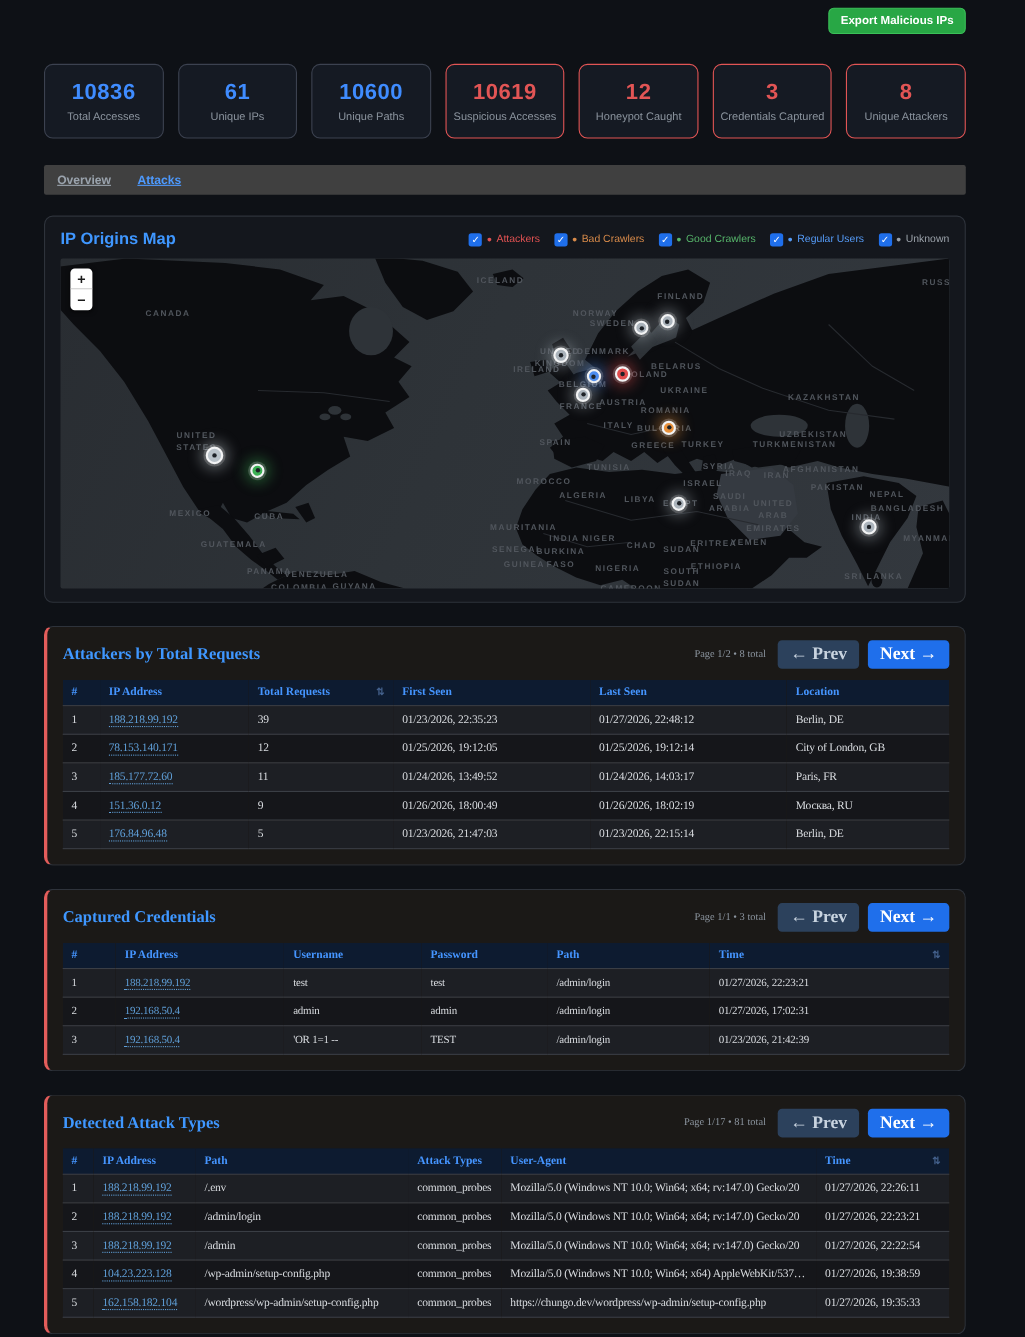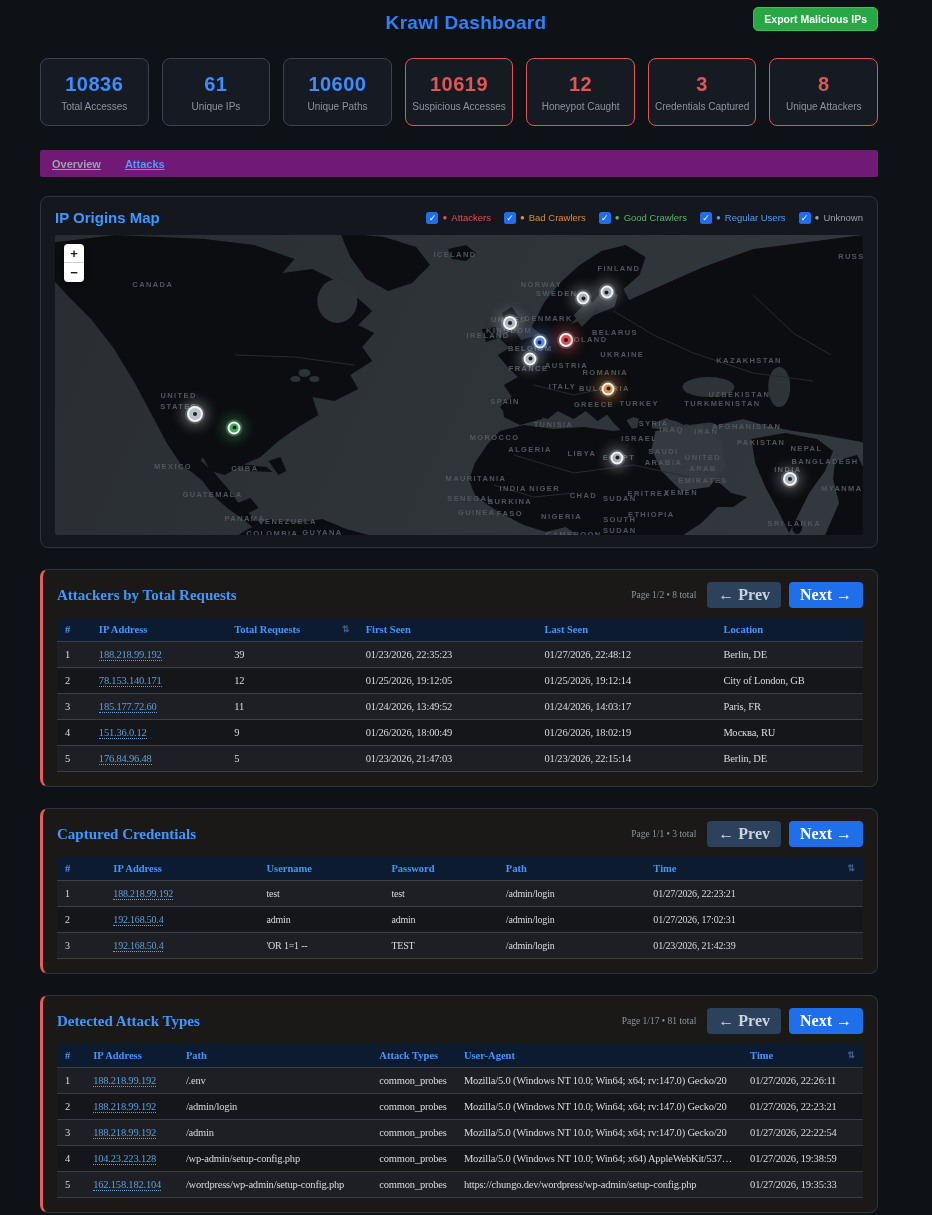--- a/index.html
+++ b/index.html
@@ -28,21 +28,21 @@
     border: 1px solid #3c4250; border-radius: 8px;
     display: flex; flex-direction: column; align-items: center; justify-content: center; gap: 5px;
   }
   .stat-card.alert { border-color: #e25555; }
   .stat-value { font-size: 20px; font-weight: bold; color: #3f8cff; letter-spacing: .5px; }
   .stat-card.alert .stat-value { color: #e25555; }
   .stat-label { font-size: 10px; color: #8b949e; }
 
   
   .tabbar {
-    margin-top: 24px; background: #701a75; height: 27px; border-radius: 2px;
+    margin-top: 24px; background: #404040; height: 27px; border-radius: 2px;
     display: flex; align-items: center; gap: 24px; padding-left: 12px;
   }
   .tab { font-size: 11px; font-weight: bold; text-decoration: underline; color: #9aa3ad; cursor: pointer; }
   .tab.active { color: #4d9aff; }
 
   
   .card { border: 1px solid #2e333b; border-radius: 8px; padding: 12px 14px; }
   .map-card { margin-top: 19px; background: #14171d; }
   .table-card { margin-top: 21px; background: #1b1917; border-left: 3px solid #e35d5b; padding-bottom: 14px; font-family: Liberation Serif, serif; }
   .card-head { display: flex; align-items: center; justify-content: space-between; }
@@ -116,21 +116,20 @@
   .table-card:nth-of-type(3) td { font-size: 10px; }
   tbody tr:nth-child(odd) { background: #1d1f24; }
   tbody tr:nth-child(even) { background: #15161a; }
   tbody tr:last-child { border-bottom: 1px solid #3a3e45; }
   .ip-link { color: #5f9fd8; text-decoration: none; border-bottom: 1px dotted #5f9fd8; cursor: pointer; }
 </style>
 </head>
 <body>
 
 <header class="topbar">
-  <h1>Krawl Dashboard</h1>
   <button class="export-btn">Export Malicious IPs</button>
 </header>
 
 <div class="content">
 
   <div class="stats-row">
       <div class="stat-card">
         <div class="stat-value">10836</div>
         <div class="stat-label">Total Accesses</div>
       </div>

